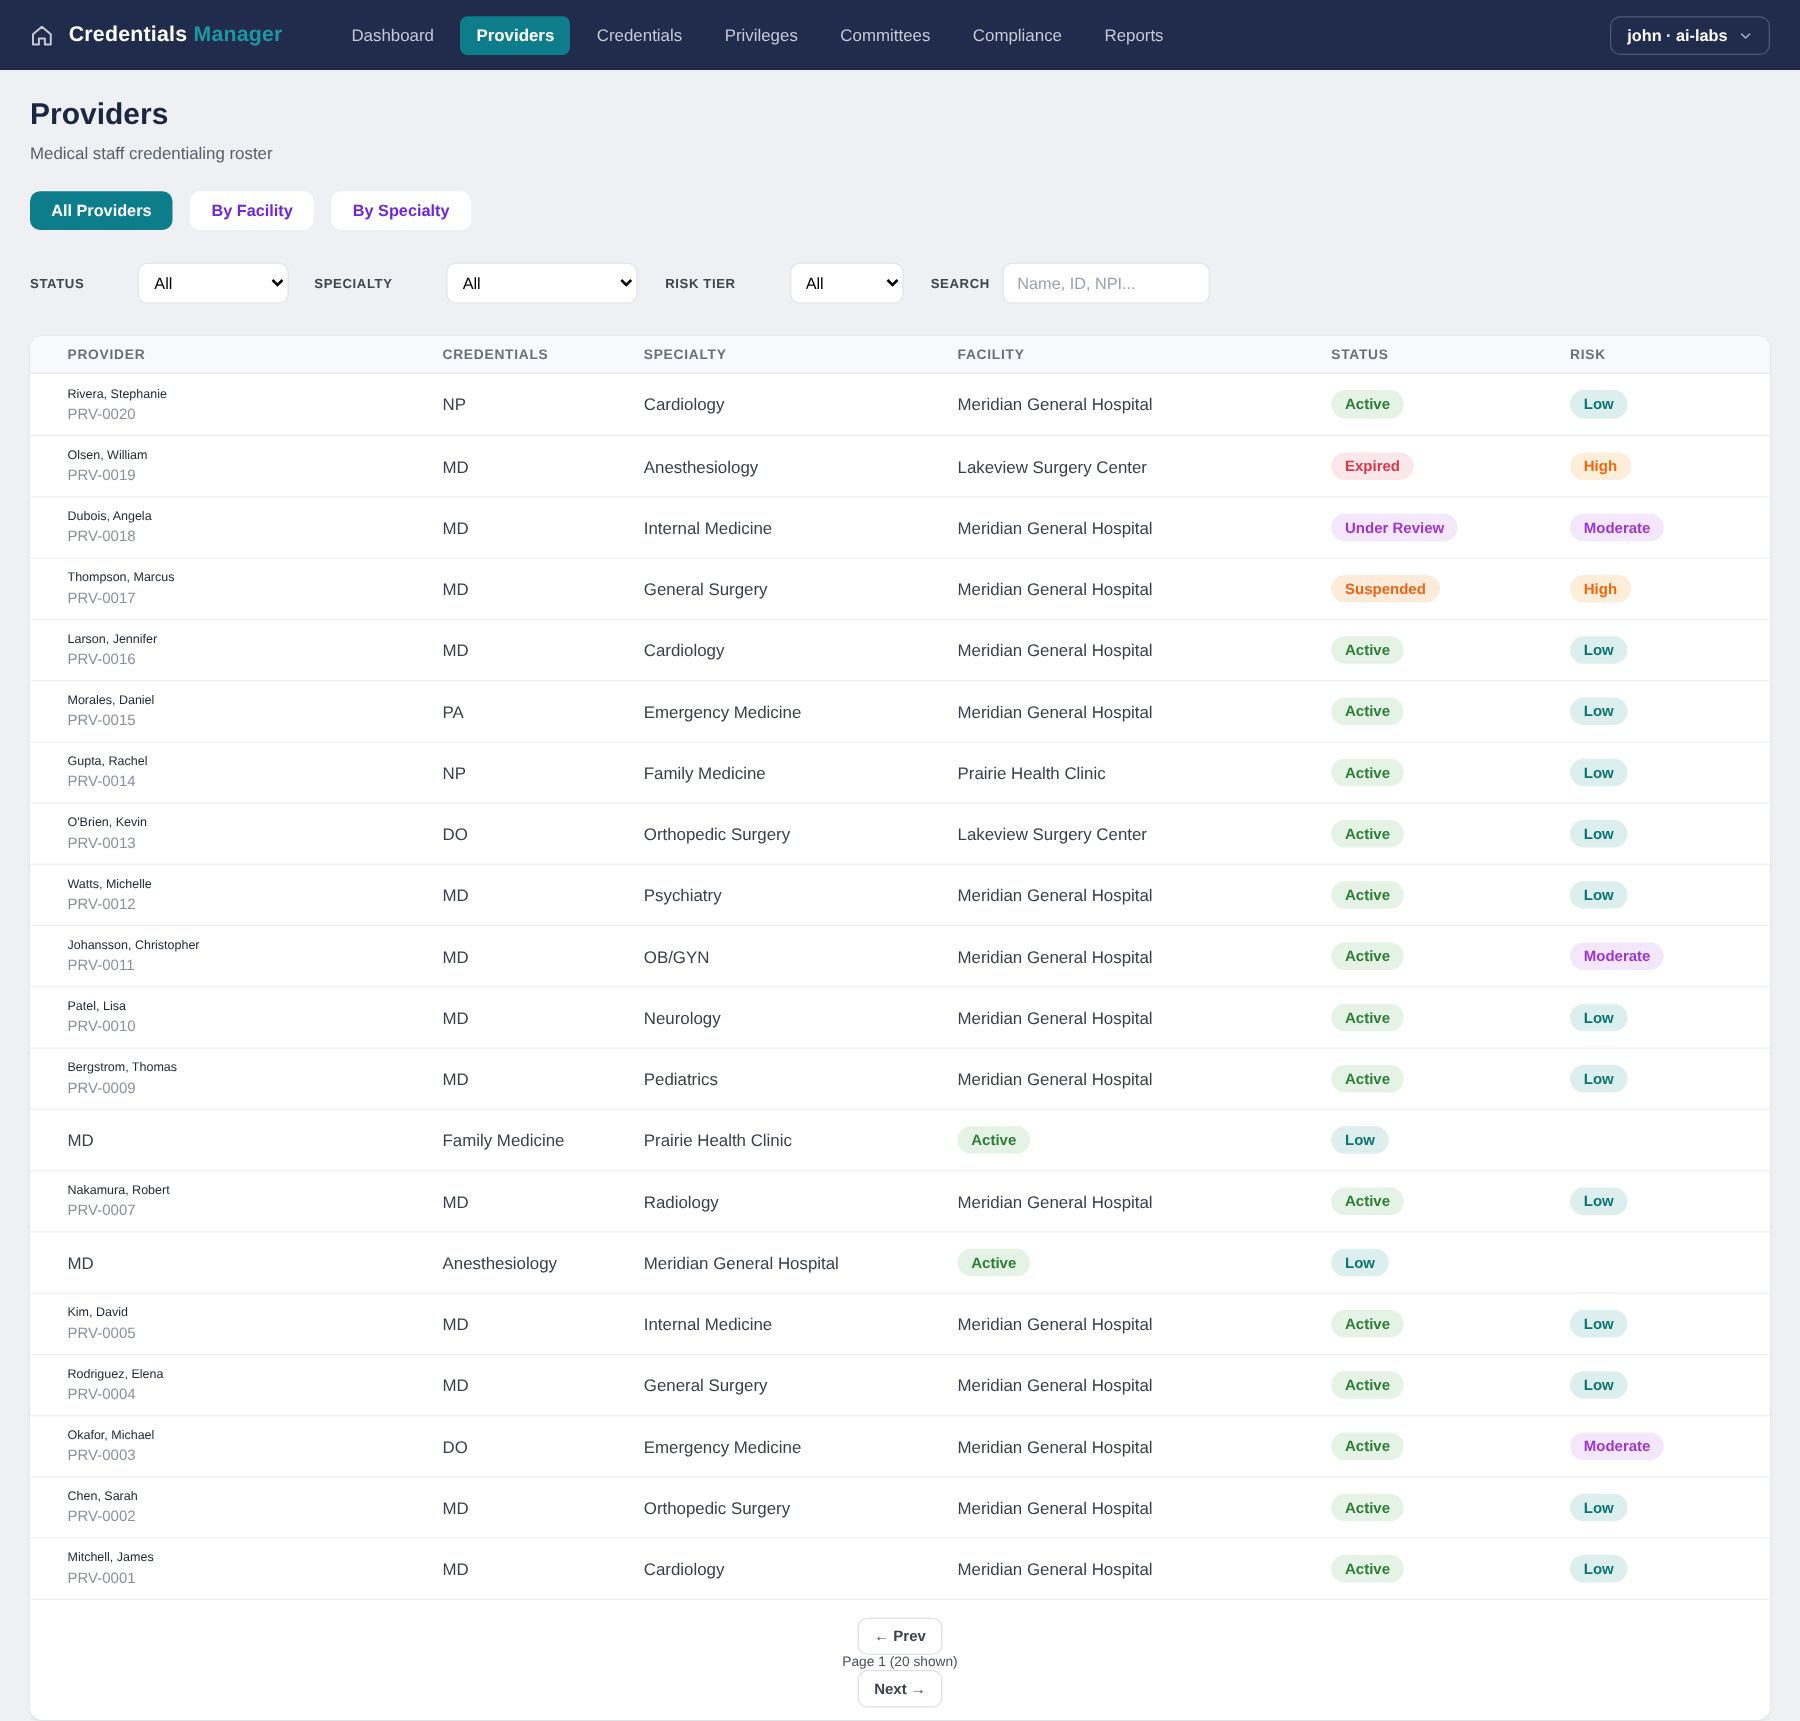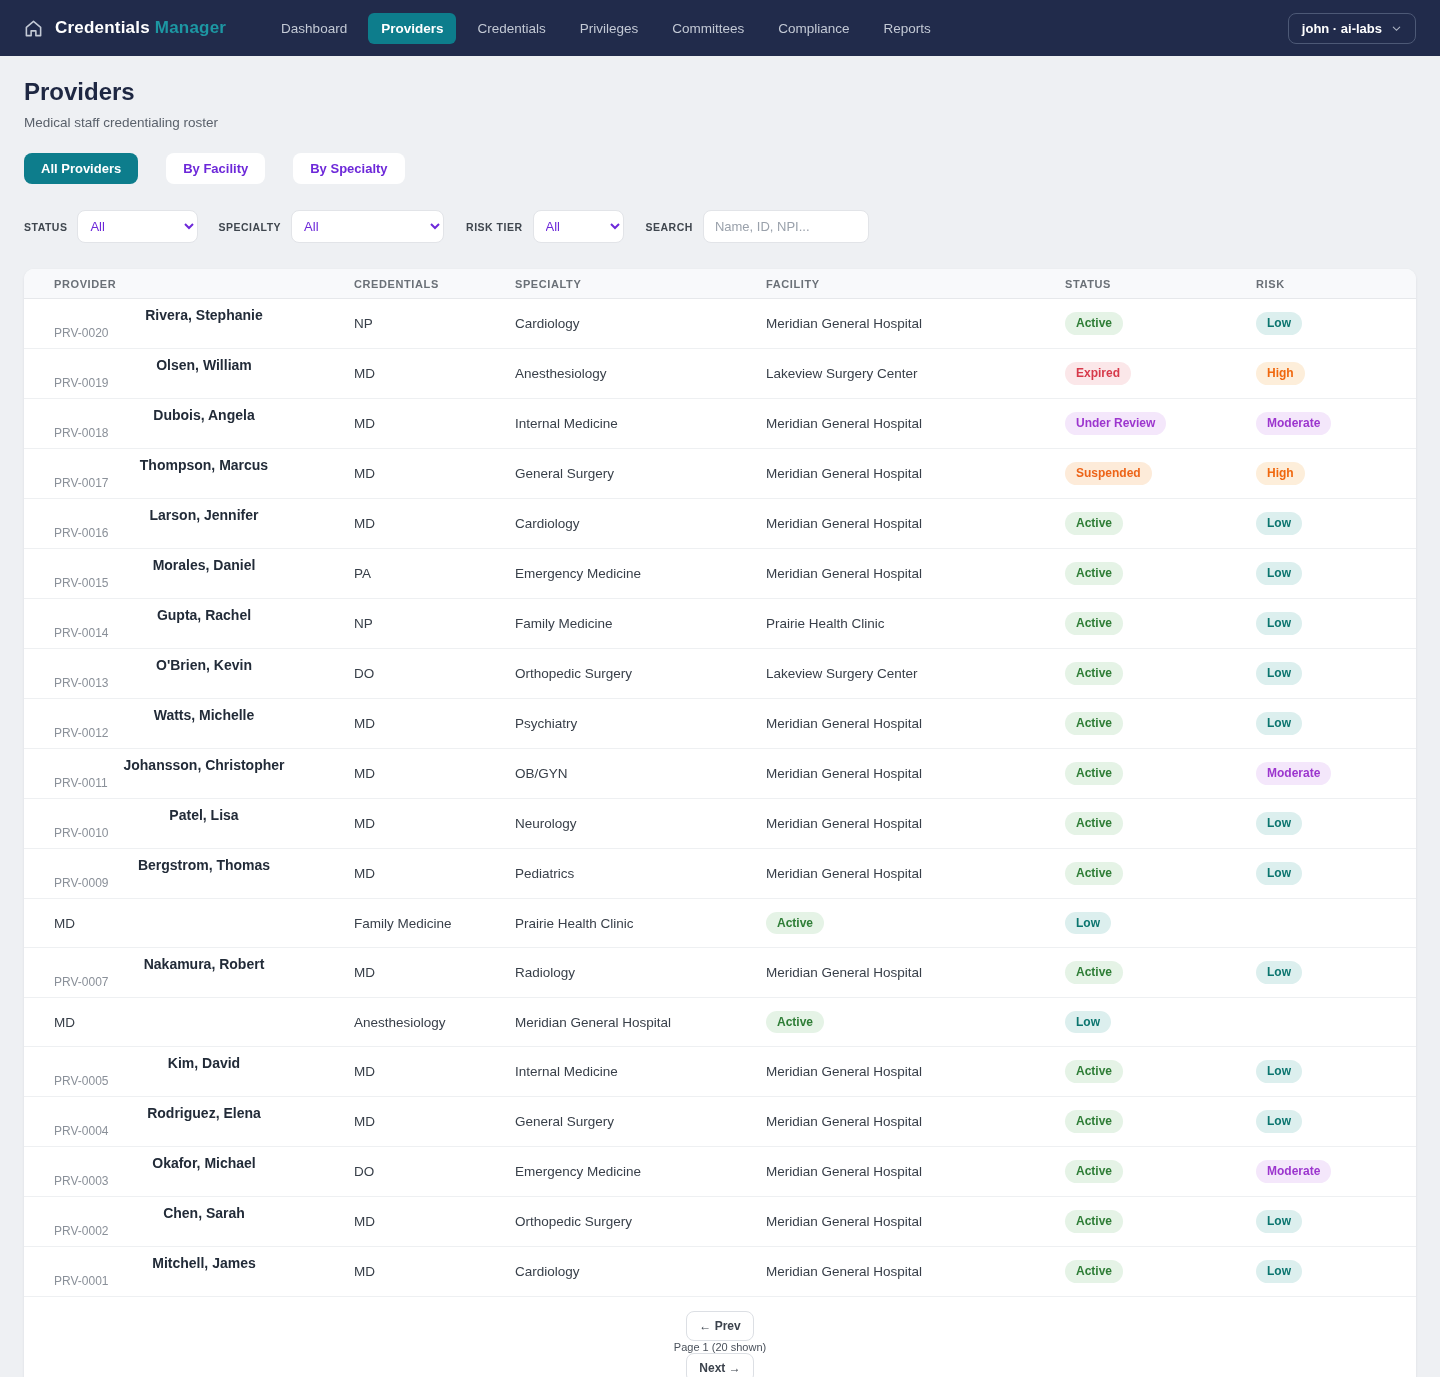--- a/index.html
+++ b/index.html
@@ -31,37 +31,37 @@
     border:1px solid #4d5976; border-radius:8px; padding:7px 13px;
     color:#ffffff; font-size:13px; font-weight:700; cursor:pointer;
   }
   .user-chip .chev { color:#aeb5c4; display:flex; }
 
   
   .main { padding:0 24px; }
   .page-title { margin-top:22px; font-size:24px; font-weight:700; color:#1e2742; }
   .page-subtitle { margin-top:9px; font-size:13.5px; color:#5a616b; }
 
-  .tabs { display:flex; gap:28px; margin-top:23px; }
+  .tabs { display:flex; gap:14px; margin-top:23px; }
   .tab {
     background:#ffffff; color:#6d28d9; font-size:13px; font-weight:600;
     border:none; border-radius:8px; padding:8px 17px; cursor:pointer;
     font-family:inherit;
   }
   .tab.active { background:#0d7d8c; color:#ffffff; }
 
   
   .filters { display:flex; align-items:center; margin-top:26px; gap:10px; }
   .flabel {
     font-size:10.5px; font-weight:700; letter-spacing:.5px; color:#3f464e;
     text-transform:uppercase; white-space:nowrap;
   }
   .fselect {
     height:33px; background:#ffffff; border:1px solid #e2e4e8; border-radius:8px;
-    font-family:inherit; font-size:13px; color:#6d28d9; padding:0 8px;
+    font-family:inherit; font-size:13px; color:#000000; padding:0 8px;margin-left:33px;
   }
   .sel-status { width:121px; margin-right:10px; }
   .sel-specialty { width:153px; margin-right:12px; }
   .sel-risk { width:91px; margin-right:12px; }
   .search-input {
     height:33px; width:166px; background:#ffffff; border:1px solid #e2e4e8;
     border-radius:8px; font-family:inherit; font-size:13px; color:#1d232c;
     padding:0 11px;
   }
   .search-input::placeholder { color:#9aa1ab; }
@@ -78,21 +78,21 @@
   }
   .thead {
     background:#f8f9fb; border-bottom:1px solid #e6e8eb; height:30px;
   }
   .th {
     font-size:11px; font-weight:700; letter-spacing:.6px; color:#6a7077;
     text-transform:uppercase;
   }
   .trow { min-height:49px; border-top:1px solid #eef0f2; }
   .trow:first-of-type { border-top:none; }
-  .pname { font-size:14px; font-weight:700; color:#222b38;text-align:center; }
+  .pname { font-size:10px; font-weight:400; color:#222b38; }
   .pid { font-size:12px; color:#8a9099; margin-top:3px; }
   .cell { font-size:13.5px; color:#39404a; }
   .cell-provider { padding:8px 0; }
 
   .badge {
     display:inline-block; font-size:12px; font-weight:700; border-radius:999px;
     padding:4px 11px; line-height:1.2;
   }
   .b-active       { color:#2e7d36; background:#e5f3e6; }
   .b-expired      { color:#d7394a; background:#fbe7e9; }

